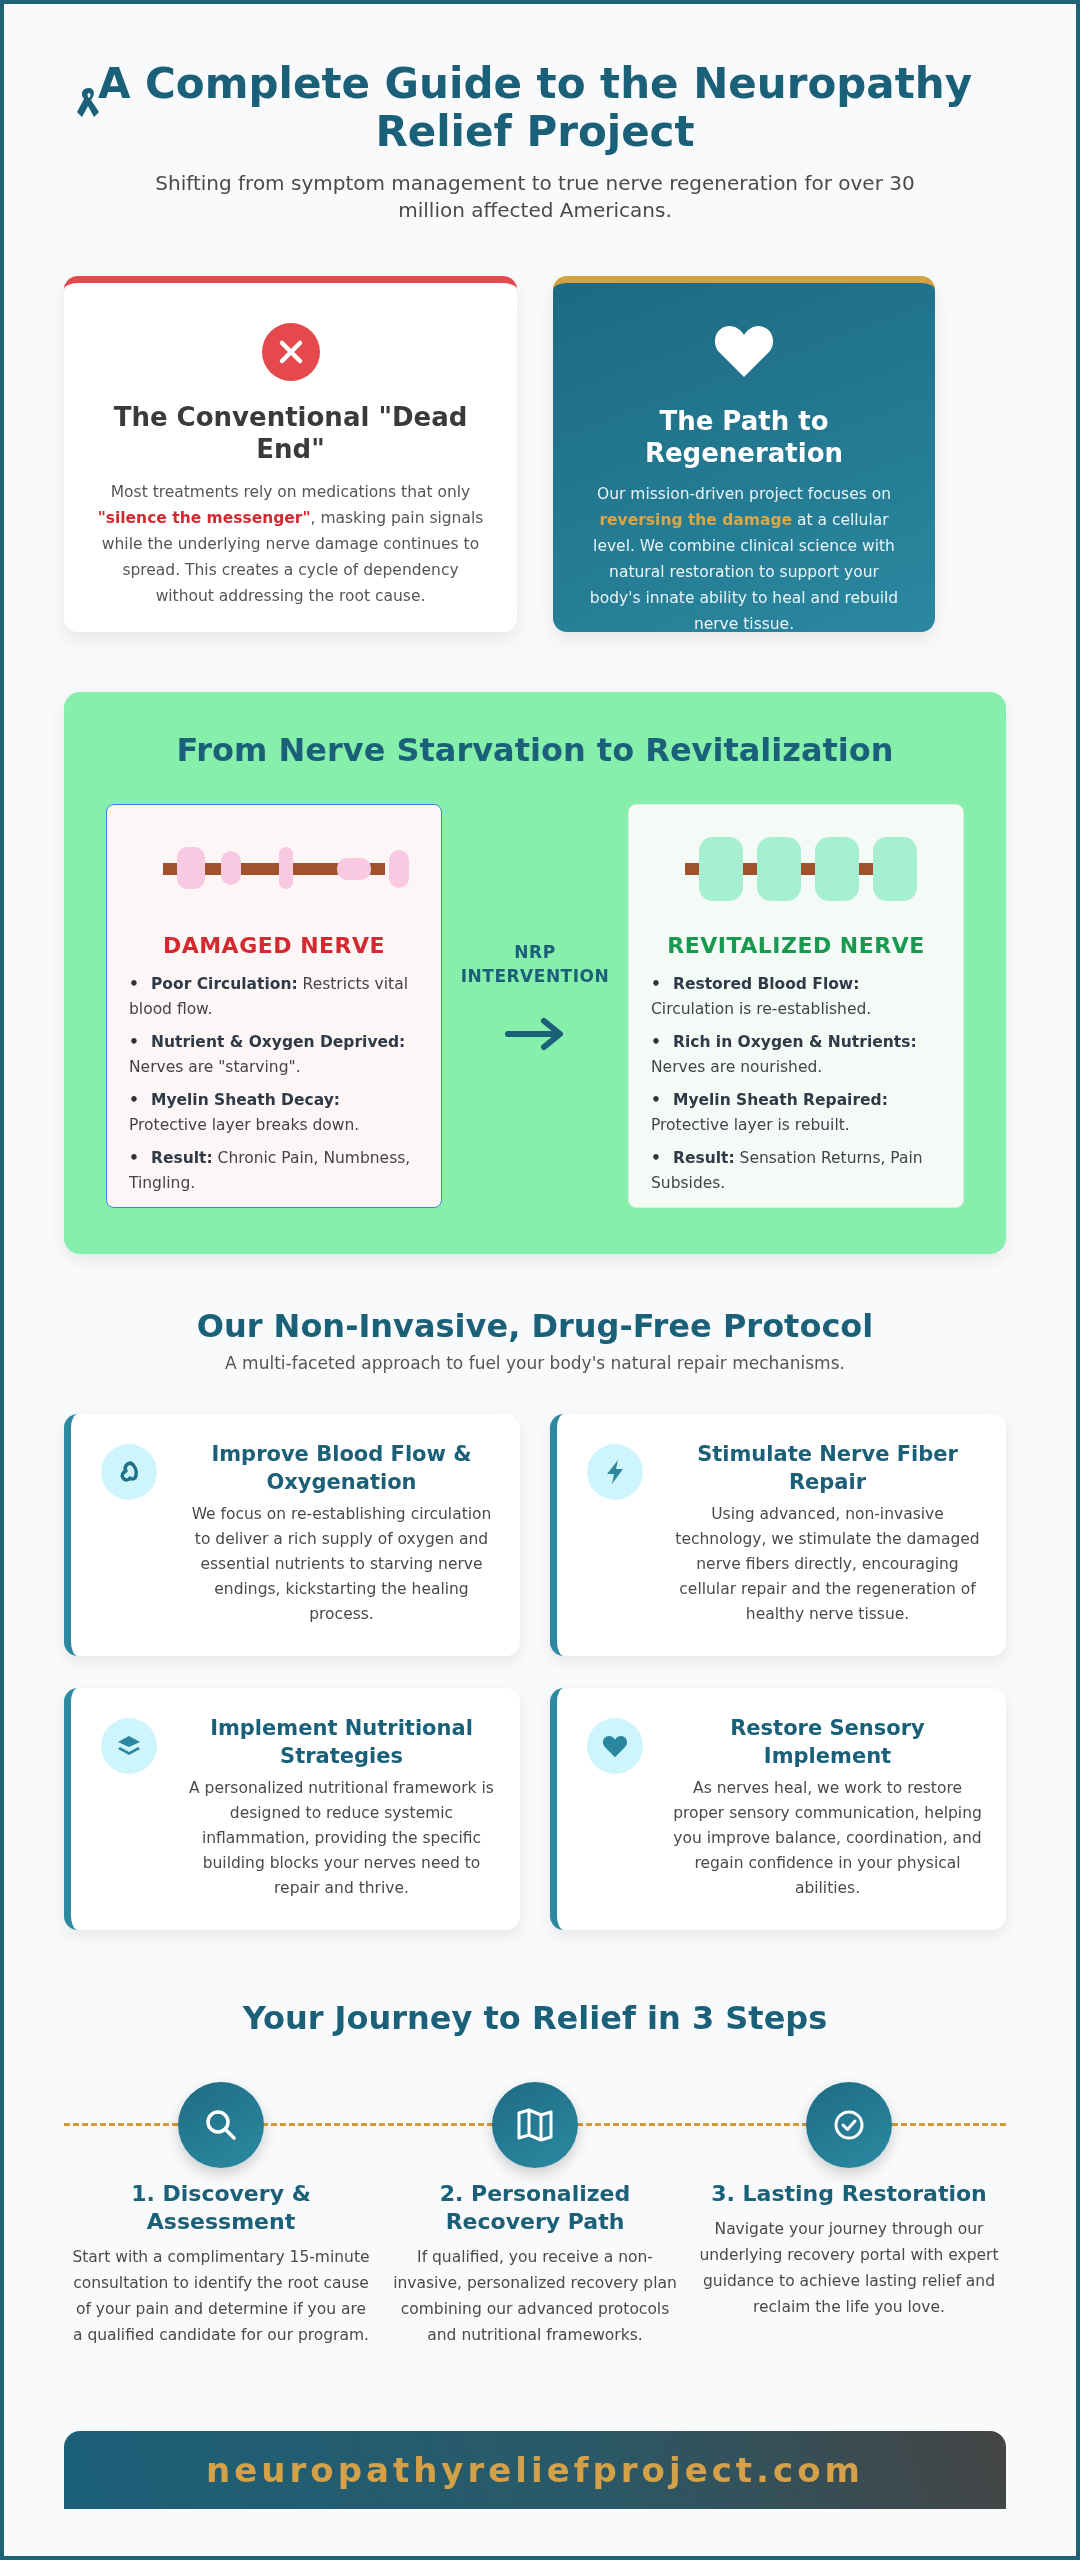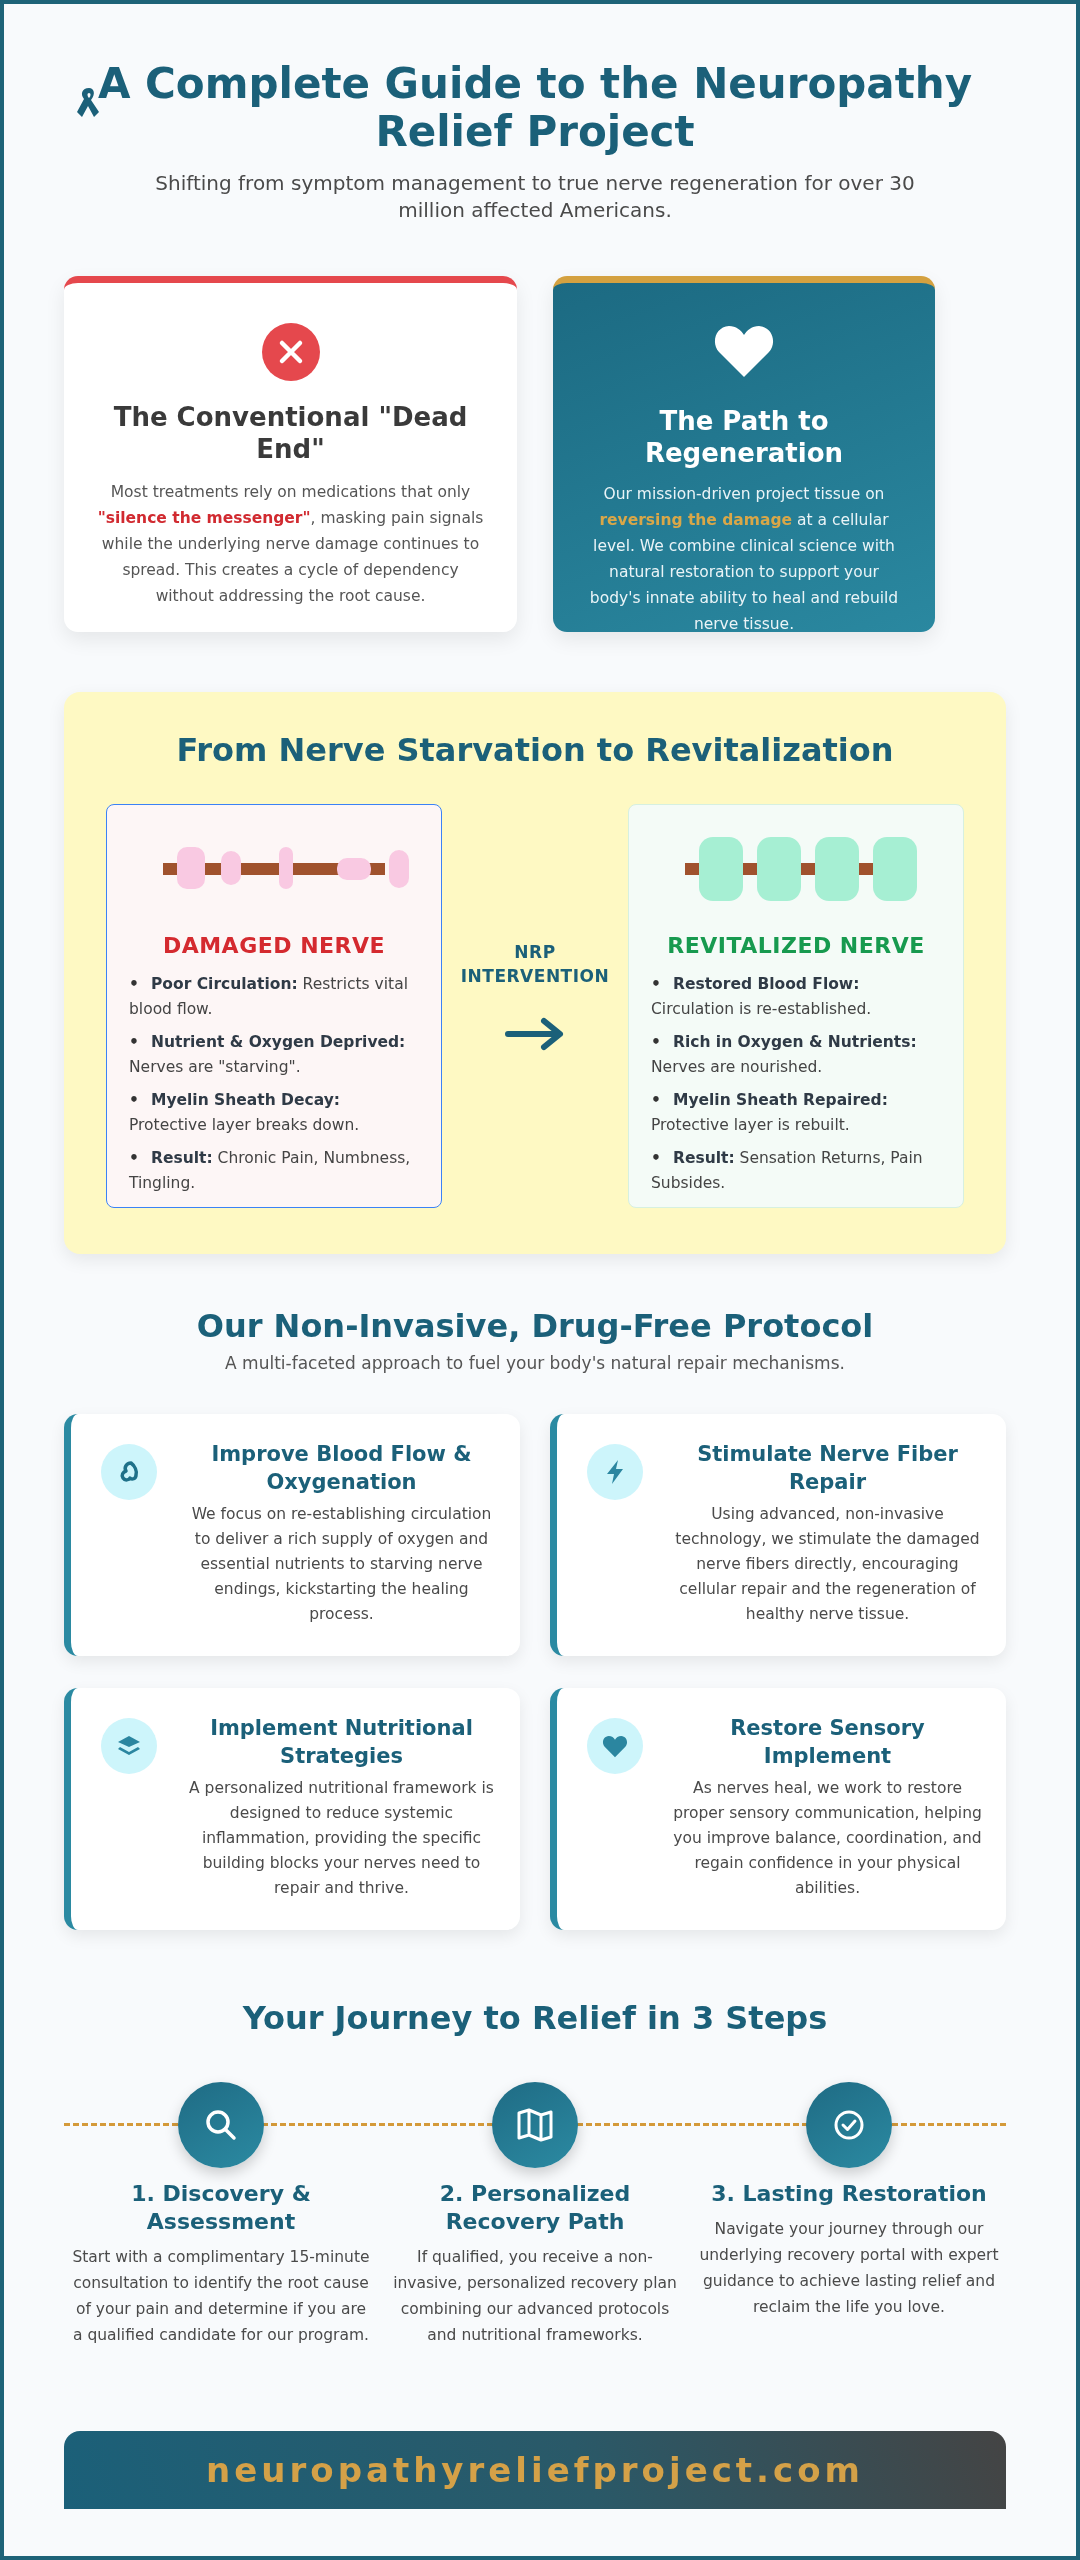--- a/index.html
+++ b/index.html
@@ -59,21 +59,21 @@
     font-size: 15.5px; line-height: 26px; margin-top: 14px; padding: 0 30px;
   }
   .card-problem p { color: #555; }
   .card-solution p { color: #eaf4f7; margin-top: 12px; }
   .hl-red { color: #d12a30; font-weight: bold; }
   .hl-gold { color: #d9a748; font-weight: bold; }
 
   
   .nerve-section {
     position: absolute; left: 0; top: 688px; width: 942px; height: 562px;
-    background: #fef9c3; border-radius: 16px; box-shadow: 0 6px 18px rgba(0,0,0,0.08);
+    background: #86efac; border-radius: 16px; box-shadow: 0 6px 18px rgba(0,0,0,0.08);
   }
   .section-title {
     font-size: 32px; line-height: 40px; font-weight: bold; color: #1b6079; text-align: center;
   }
   .nerve-section .section-title { margin-top: 38px; }
   .nerve-box {
     position: absolute; top: 112px; width: 336px; height: 404px;
     border-radius: 8px; padding: 0 20px;
   }
   .nerve-bad { left: 42px; background: #fdf6f6; border: 1px solid #3b82f6; }
@@ -175,21 +175,21 @@
     </div>
     <h2>The Conventional "Dead End"</h2>
     <p><span>Most treatments rely on medications that only </span><span class="hl-red">"silence the messenger"</span><span>, masking pain signals while the underlying nerve damage continues to spread. This creates a cycle of dependency without addressing the root cause.</span></p>
   </section>
 
   <section class="card card-solution">
     <svg class="heart-big" viewBox="0 0 62 58">
       <path d="M31 56 L6 31 C-2 22 2 6 16 5 C23 5 28 9 31 14 C34 9 39 5 46 5 C60 6 64 22 56 31 Z" fill="#fff"></path>
     </svg>
     <h2>The Path to Regeneration</h2>
-    <p><span>Our mission-driven project tissue on </span><span class="hl-gold">reversing the damage</span><span> at a cellular level. We combine clinical science with natural restoration to support your body's innate ability to heal and rebuild nerve tissue.</span></p>
+    <p><span>Our mission-driven project focuses on </span><span class="hl-gold">reversing the damage</span><span> at a cellular level. We combine clinical science with natural restoration to support your body's innate ability to heal and rebuild nerve tissue.</span></p>
   </section>
 
   <section class="nerve-section">
     <h2 class="section-title">From Nerve Starvation to Revitalization</h2>
 
     <div class="nerve-box nerve-bad">
       <div class="nerve-illus">
         <div class="axon"></div>
         <div class="myelin bad-m" style="left:50px; top:42px; width:28px; height:42px;"></div>
         <div class="myelin bad-m" style="left:94px; top:46px; width:20px; height:34px;"></div>

